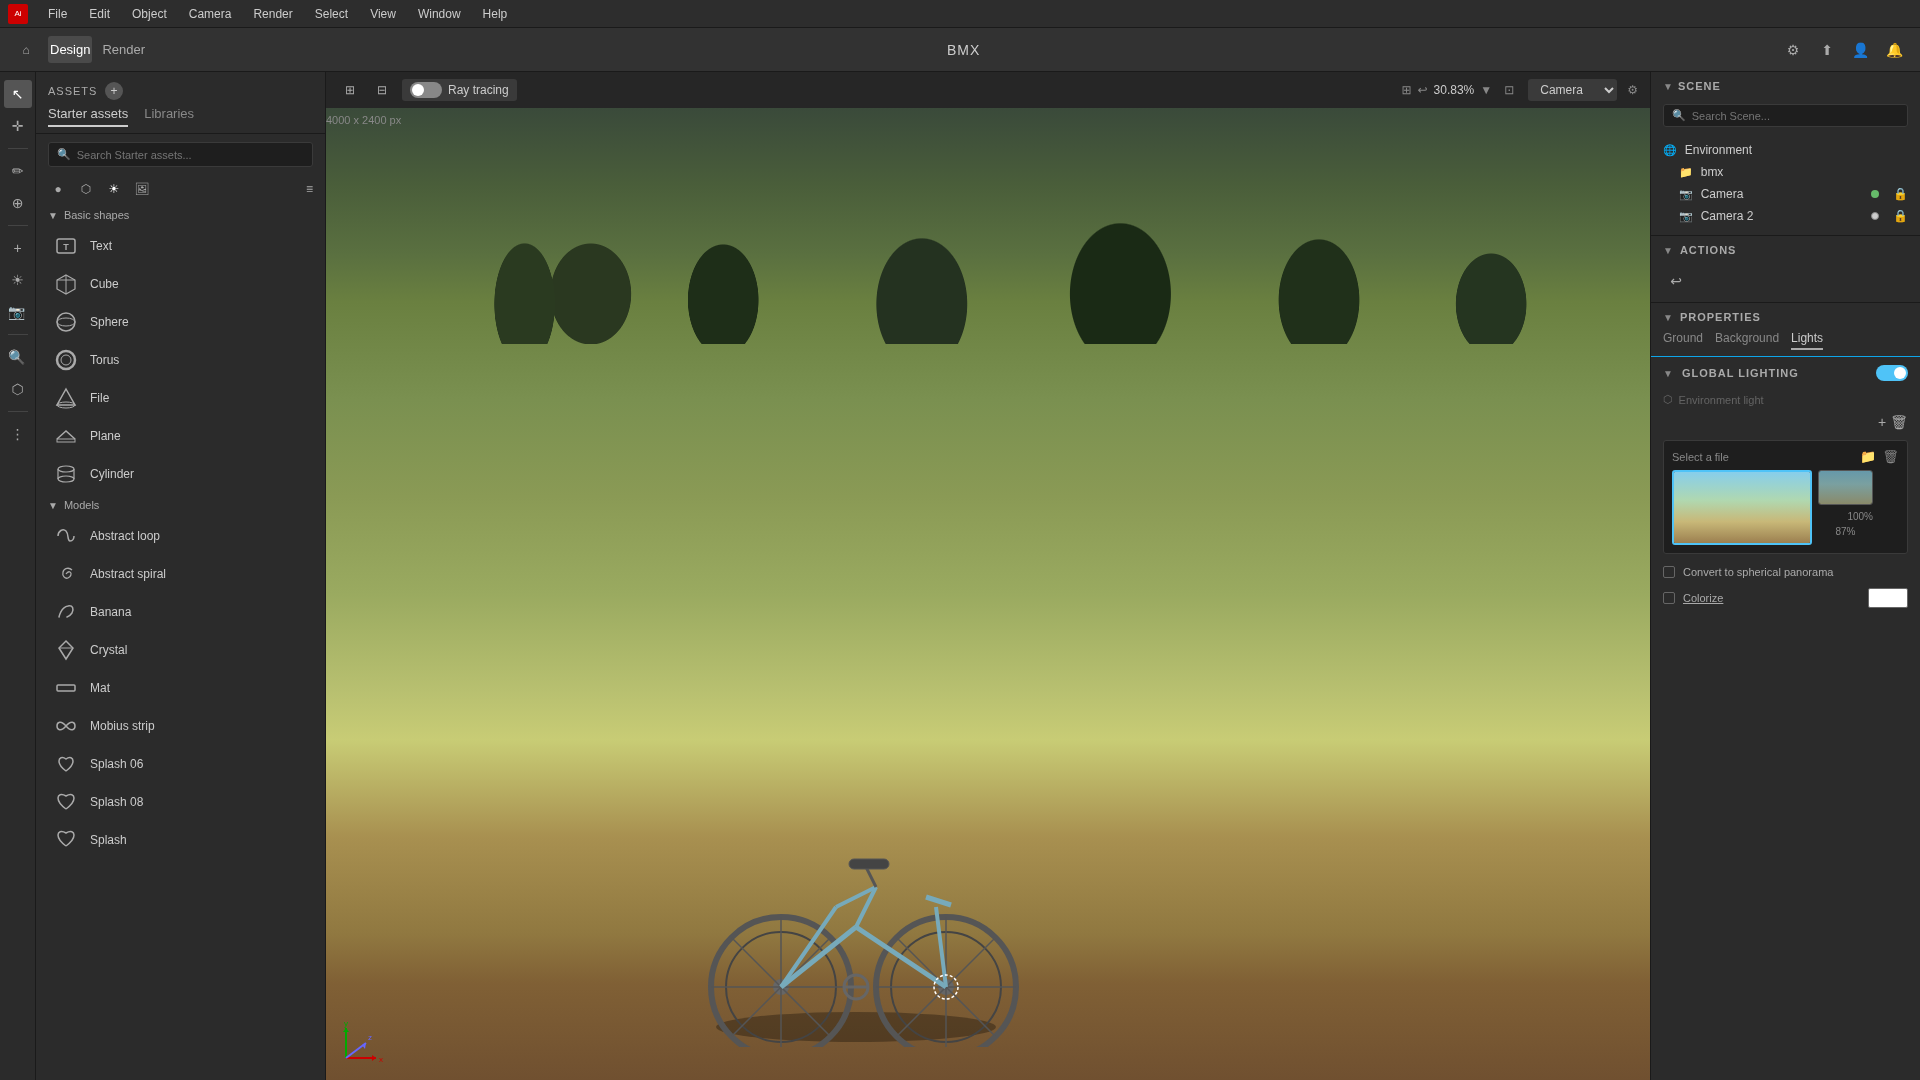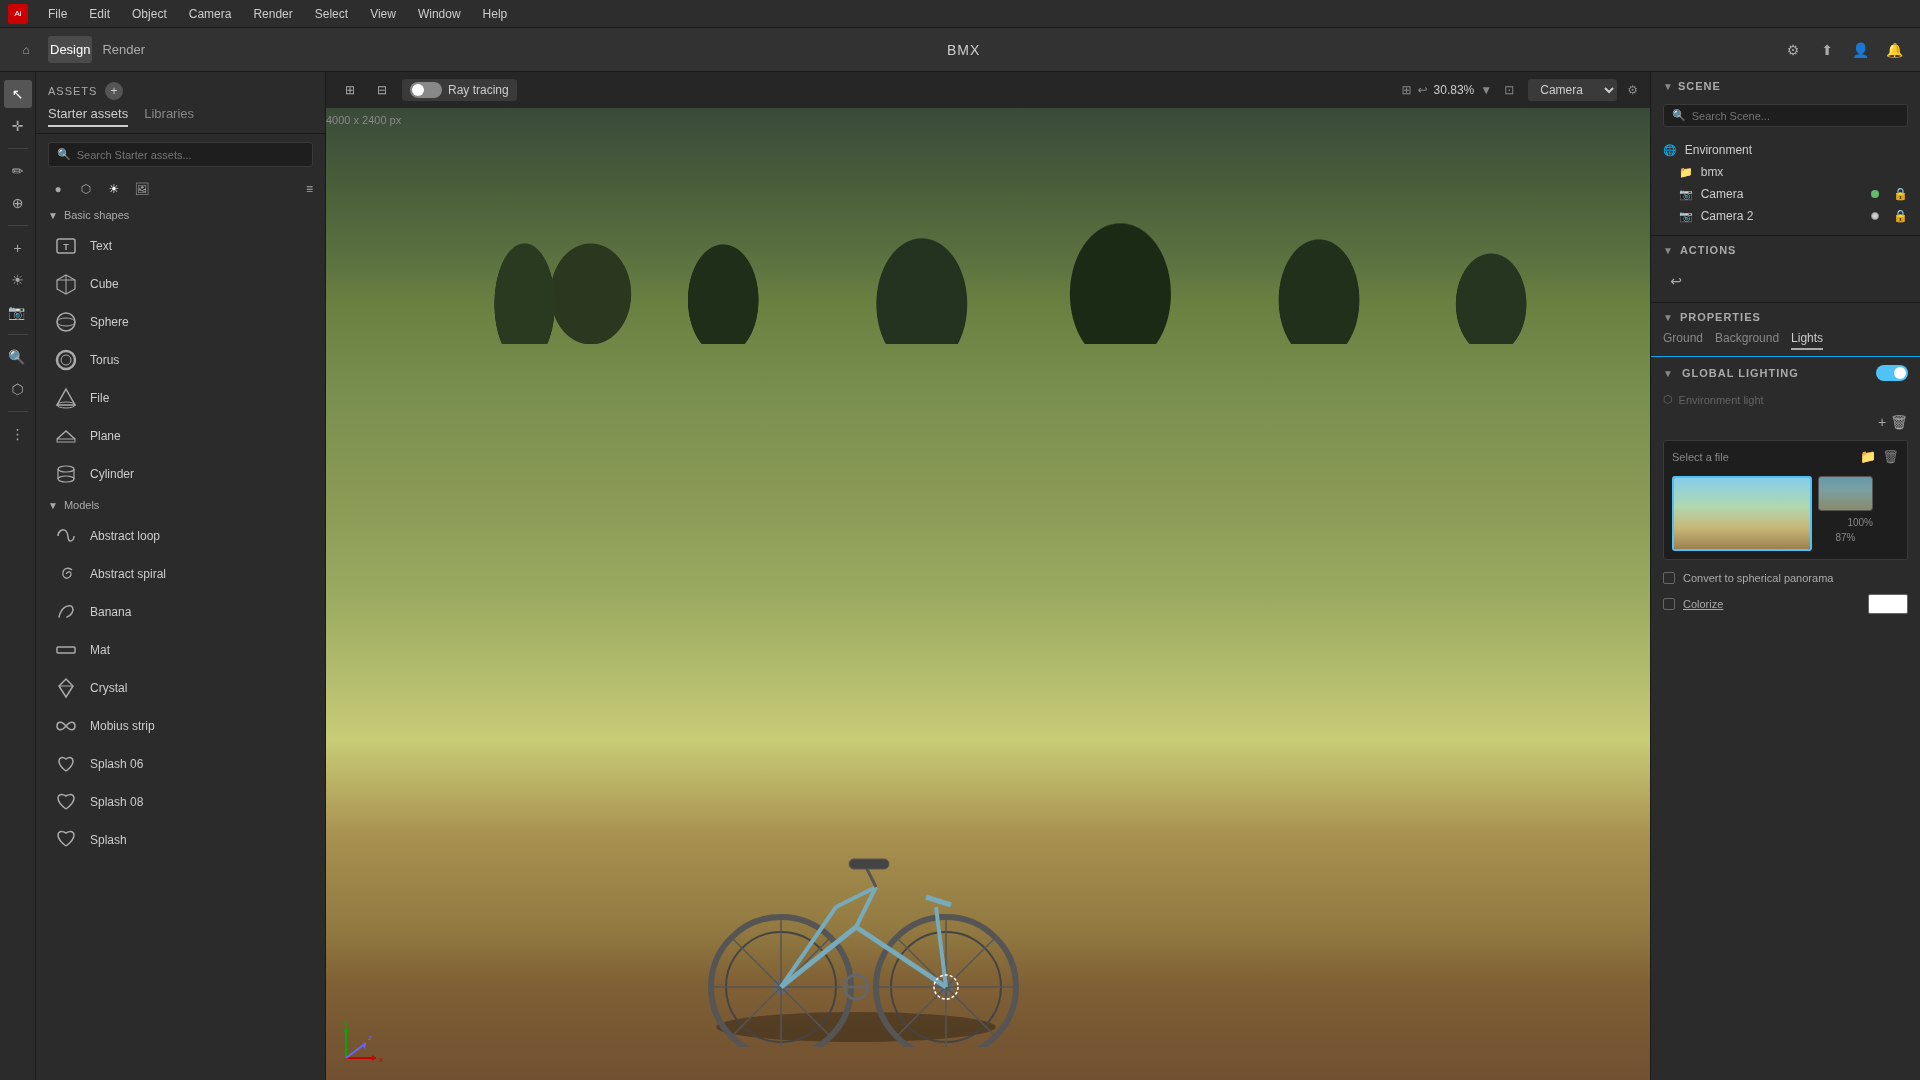--- a/index.html
+++ b/index.html
@@ -449,21 +449,21 @@
     .file-select-area {
       background: #1e1e1e;
       border: 1px solid #3a3a3a;
       border-radius: 3px;
       padding: 8px;
       margin: 6px 12px;
     }
     .file-select-header {
       display: flex; align-items: center; gap: 8px;
       font-size: 11px; color: #888;
-      margin-bottom: 12px;
+      margin-bottom: 6px;
     }
     .file-select-header .fsh-icons {
       margin-left: auto; display: flex; gap: 6px;
     }
     .fsh-icon { color: #888; cursor: pointer; font-size: 13px; }
     .add-remove-icons {
       display: flex; align-items: center; gap: 4px;
     }
 
     .env-thumbs {
@@ -720,34 +720,34 @@
           <svg width="26" height="26" viewBox="0 0 26 26">
               <path d="M6,18 C6,18 8,8 15,7 C20,6 21,10 19,14 C17,17 14,18 14,18" fill="none" stroke="#aaa" stroke-width="1.5" stroke-linecap="round"></path>
             </svg>
         </div>
         <span class="asset-name">Banana</span>
       </div>
 
       <div class="asset-item">
         <div class="asset-icon">
           <svg width="26" height="26" viewBox="0 0 26 26">
-              <rect x="4" y="10" width="18" height="6" rx="1" fill="none" stroke="#aaa" stroke-width="1.5"></rect>
-            </svg>
-        </div>
-        <span class="asset-name">Mat</span>
-      </div>
-
-      <div class="asset-item">
-        <div class="asset-icon">
-          <svg width="26" height="26" viewBox="0 0 26 26">
               <polygon points="13,4 20,11 13,22 6,11" fill="none" stroke="#aaa" stroke-width="1.5"></polygon>
               <line x1="6" y1="11" x2="20" y2="11" stroke="#aaa" stroke-width="1"></line>
             </svg>
         </div>
         <span class="asset-name">Crystal</span>
+      </div>
+
+      <div class="asset-item">
+        <div class="asset-icon">
+          <svg width="26" height="26" viewBox="0 0 26 26">
+              <rect x="4" y="10" width="18" height="6" rx="1" fill="none" stroke="#aaa" stroke-width="1.5"></rect>
+            </svg>
+        </div>
+        <span class="asset-name">Mat</span>
       </div>
 
       <div class="asset-item">
         <div class="asset-icon">
           <svg width="26" height="26" viewBox="0 0 26 26">
               <path d="M4,13 C4,9 8,7 13,13 C18,19 22,17 22,13 C22,9 18,7 13,13 C8,19 4,17 4,13" fill="none" stroke="#aaa" stroke-width="1.5"></path>
             </svg>
         </div>
         <span class="asset-name">Mobius strip</span>
       </div>

